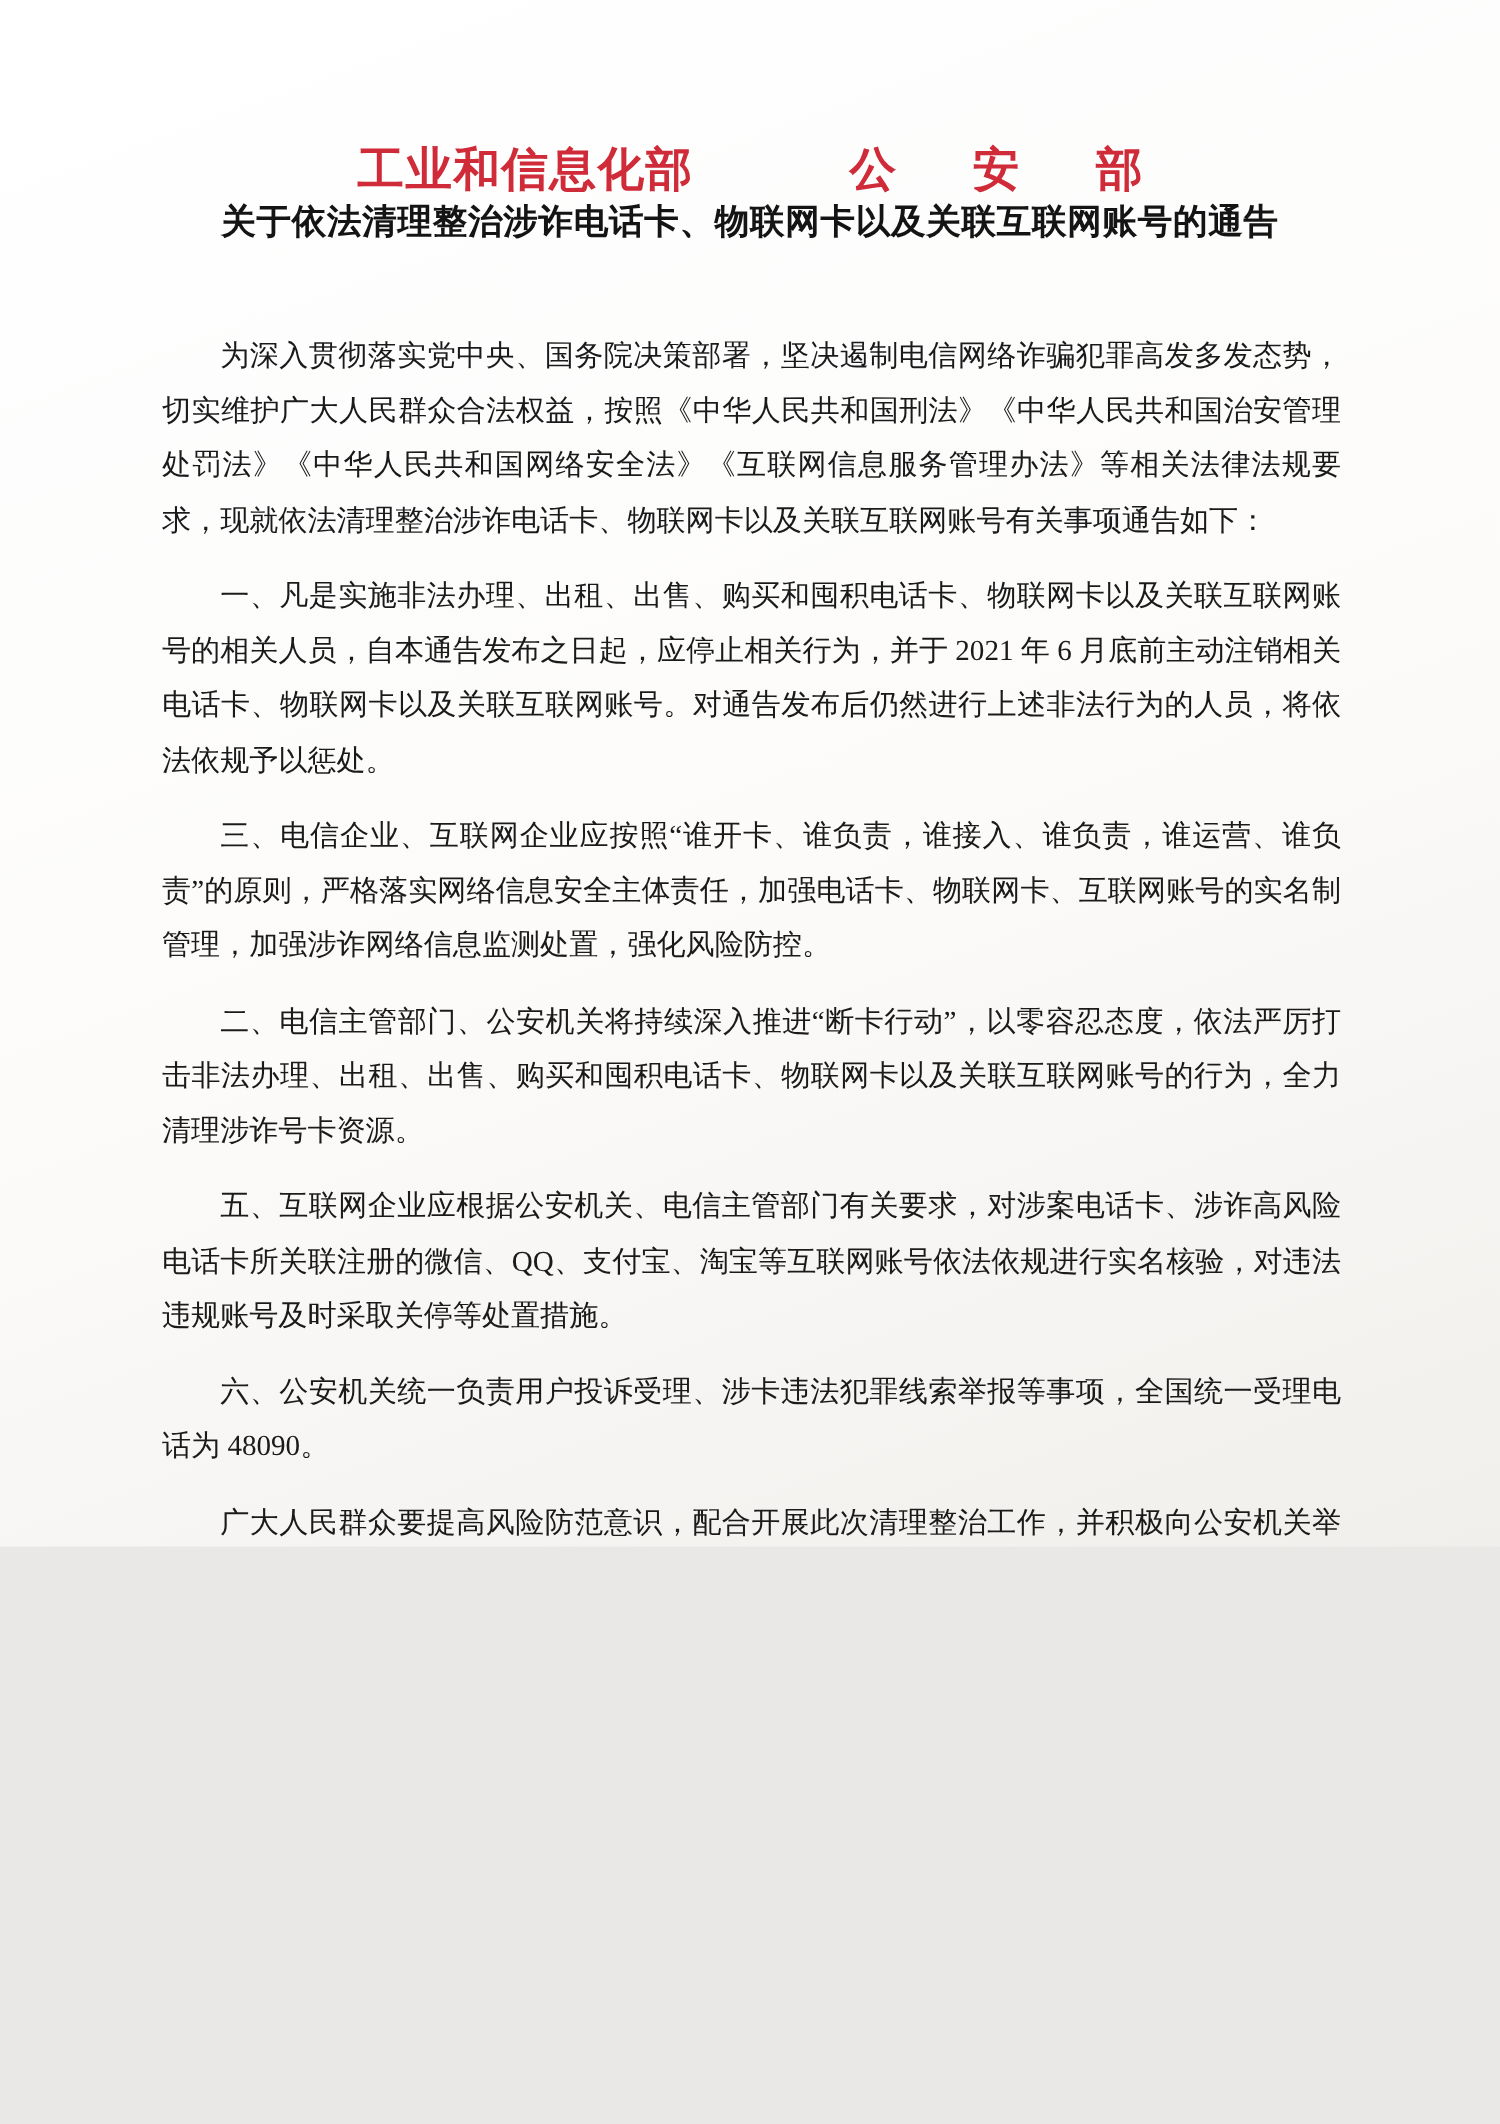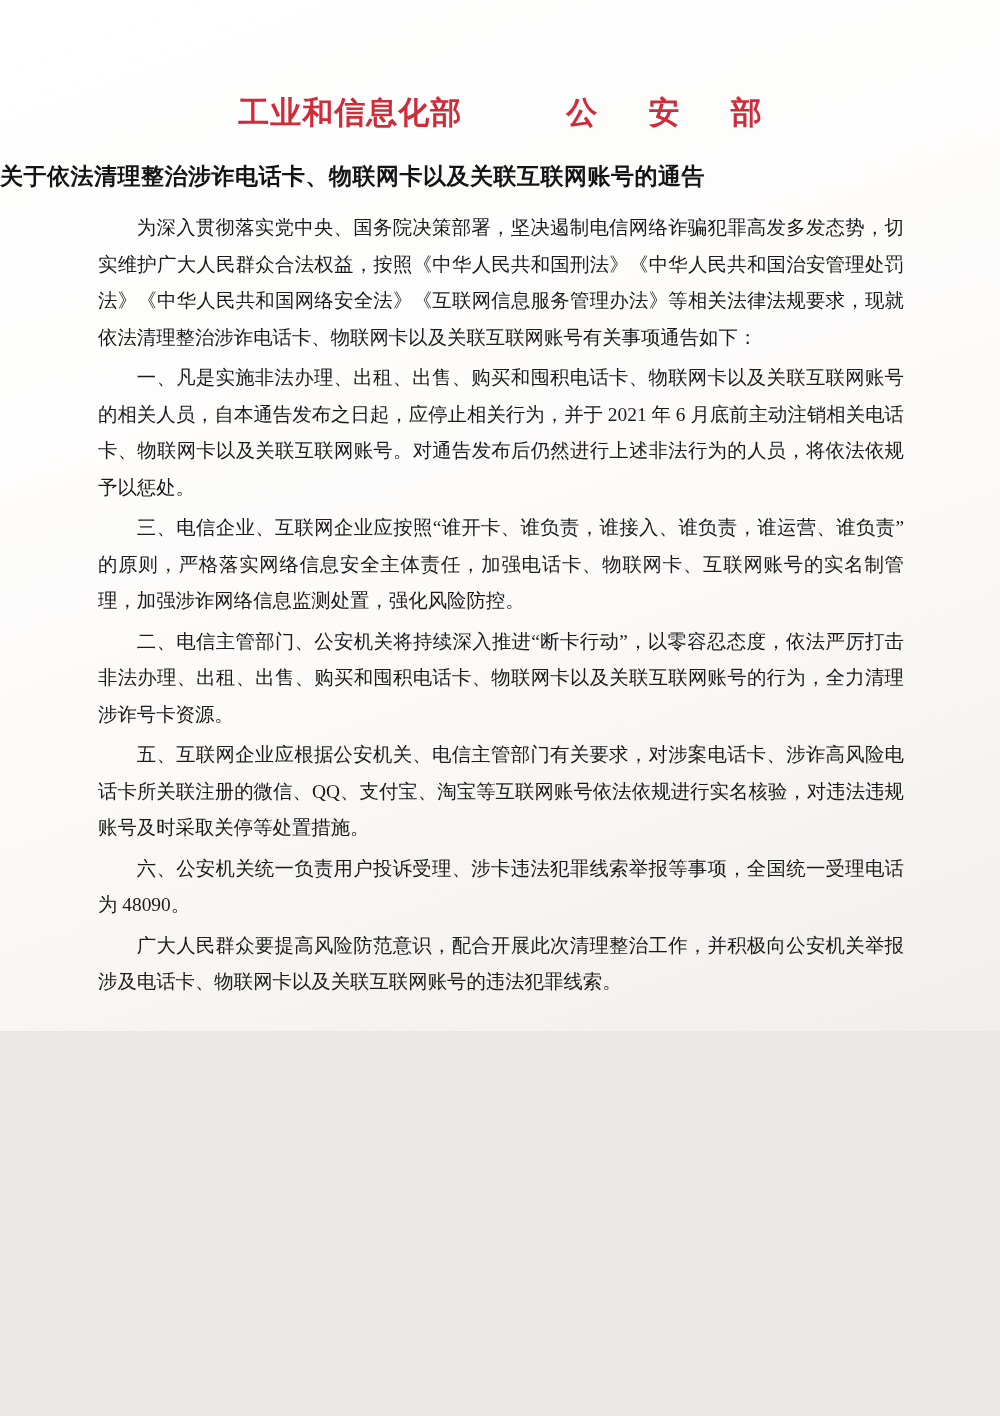--- a/index.html
+++ b/index.html
@@ -31,35 +31,36 @@
     color:var(--header_red);
     font-size:31px;font-weight:700;
     letter-spacing:1px;
     white-space:nowrap;
   }
   .ministry.spread{
     letter-spacing:1.65em;
     margin-right:-1.65em;
   }
   .doc-title{
-    position:absolute;top:161px;left:0;width:1000px;
+    position:absolute;top:132px;left:0;width:1000px;
+    text-align:center;
     font-size:23px;font-weight:700;
     letter-spacing:0.5px;
     color:#141414;
   }
   
   .body-text{
     position:absolute;top:206px;left:94px;width:814px;
     font-size:19.4px;line-height:36.5px;
     text-align:justify;
     color:#1a1a1a;
   }
   .body-text p{
     text-indent:2em;
-    margin:4px;
+    margin:14px;
     word-break:break-all;
   }
   
   .seal{
     position:absolute;width:160px;height:160px;
     opacity:0.93;
   }
   .seal-left{left:317px;top:1102px;}
   .seal-right{left:523px;top:1102px;}
   .seal-stroke{stroke:var(--seal_red);fill:none;}

